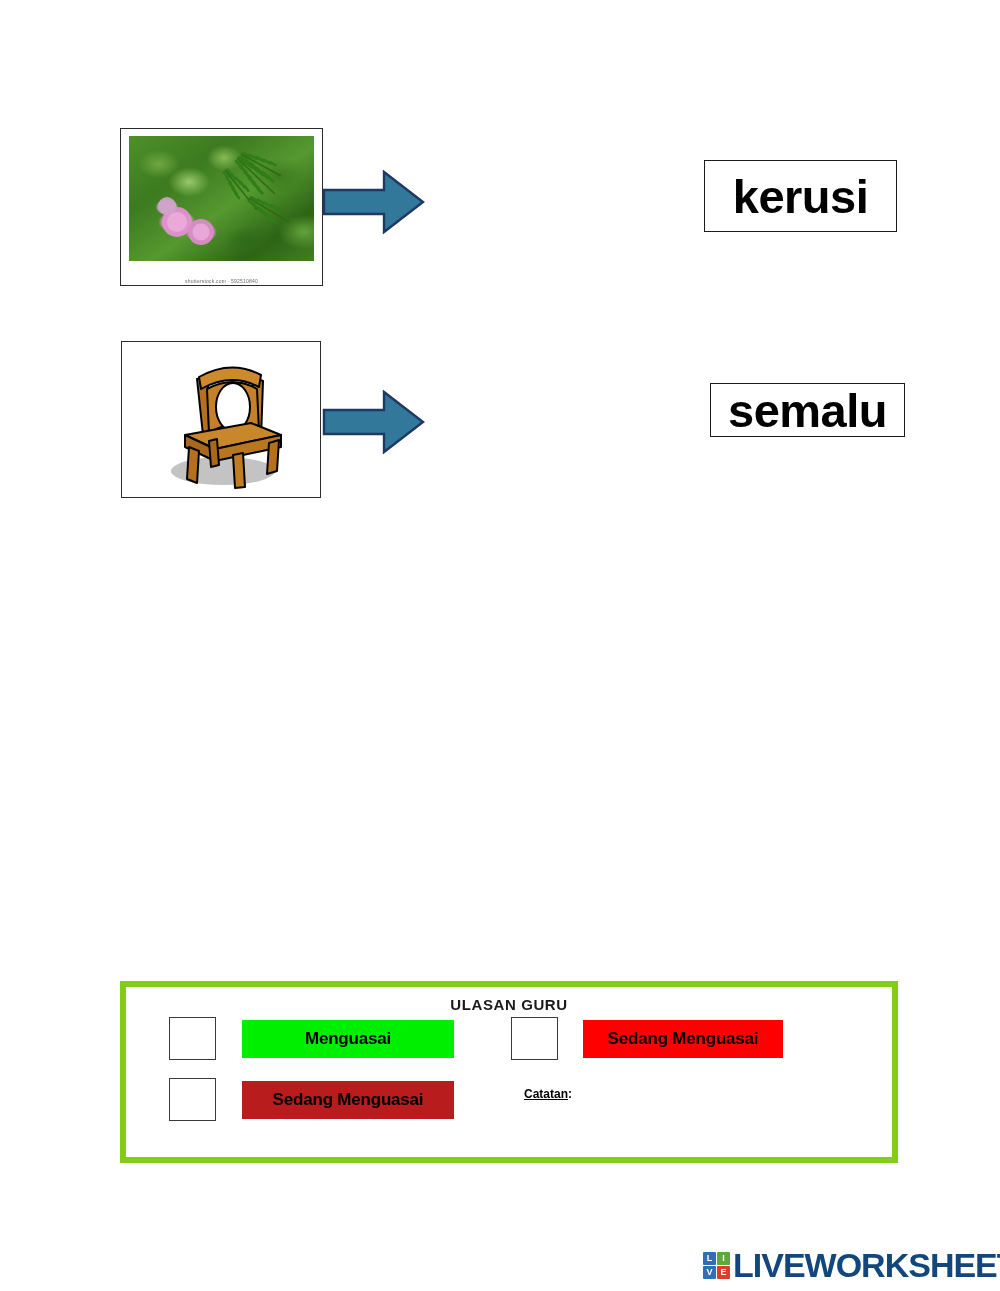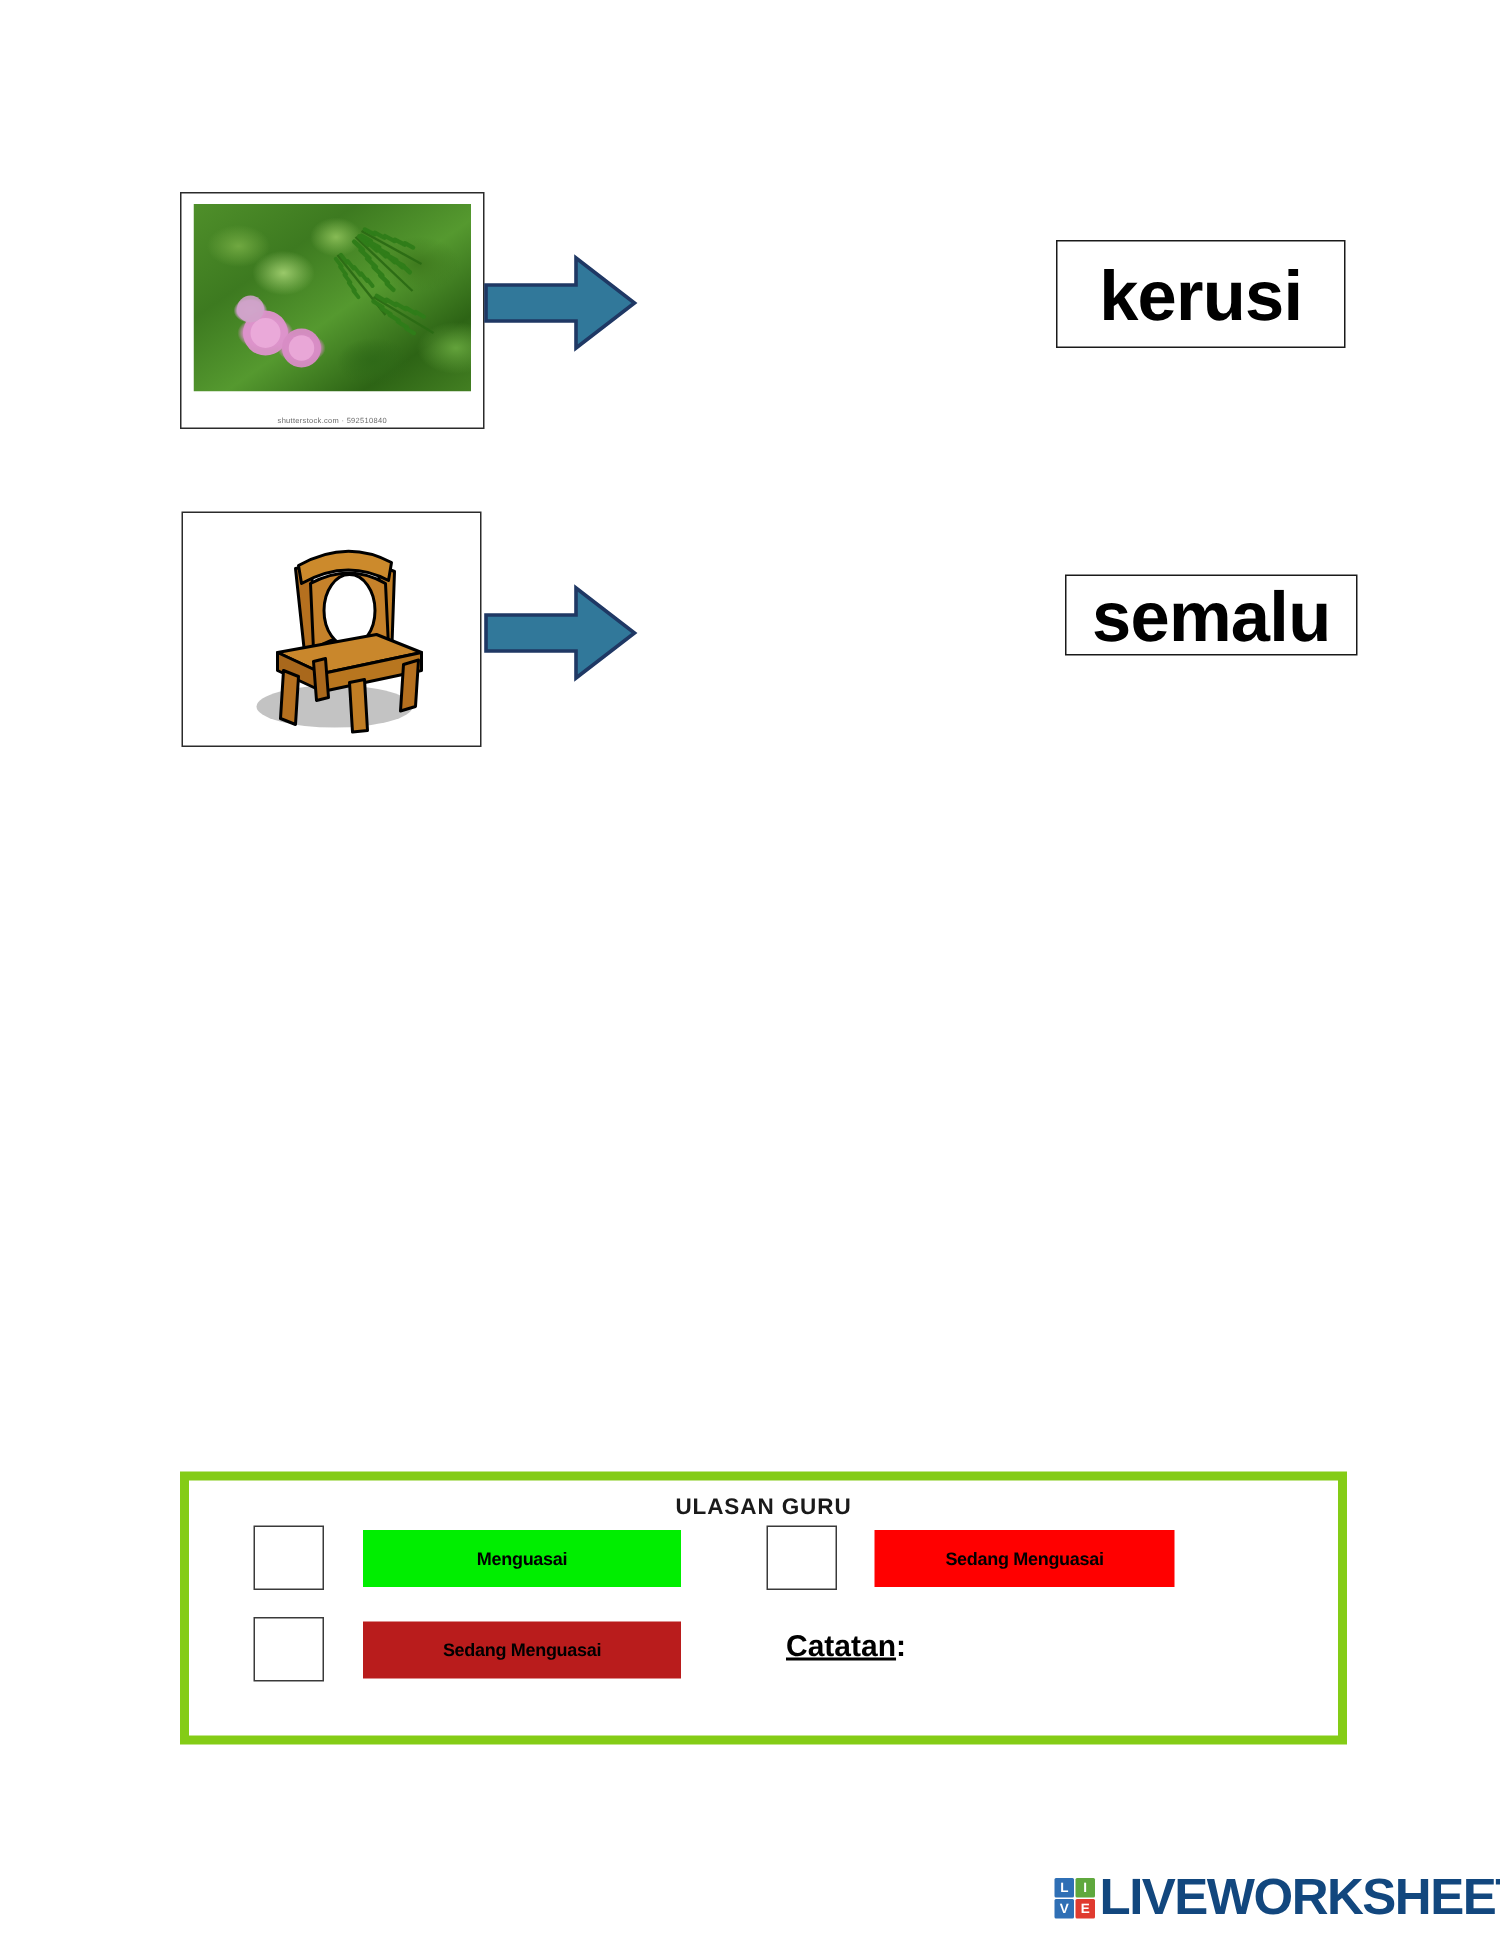--- a/index.html
+++ b/index.html
@@ -146,38 +146,38 @@
     border: 1.5px solid #3a3a3a;
     background: #ffffff;
     box-sizing: border-box;
     flex: 0 0 auto;
   }
   .status-label {
     height: 38px;
     display: flex;
     align-items: center;
     justify-content: center;
-    font-size: 12px;
+    font-size: 17px;
     font-weight: bold;
     color: #000000;
     box-sizing: border-box;
     letter-spacing: -0.2px;
   }
   #row-menguasai { left: 43px; top: 30px; }
   #row-menguasai .status-label { width: 212px; margin-left: 26px; }
   #row-sedang { left: 43px; top: 91px; }
   #row-sedang .status-label { width: 212px; margin-left: 26px; }
   #row-belum { left: 385px; top: 30px; }
   #row-belum .status-label { width: 200px; margin-left: 25px; }
 
   #catatan {
     position: absolute;
     left: 398px;
     top: 100px;
-    font-size: 20px;
+    font-size: 12px;
     font-weight: bold;
     color: #000000;
   }
   #catatan .u { text-decoration: underline; }
 
   
   #lw-logo {
     position: absolute;
     left: 703px;
     top: 1248px;

